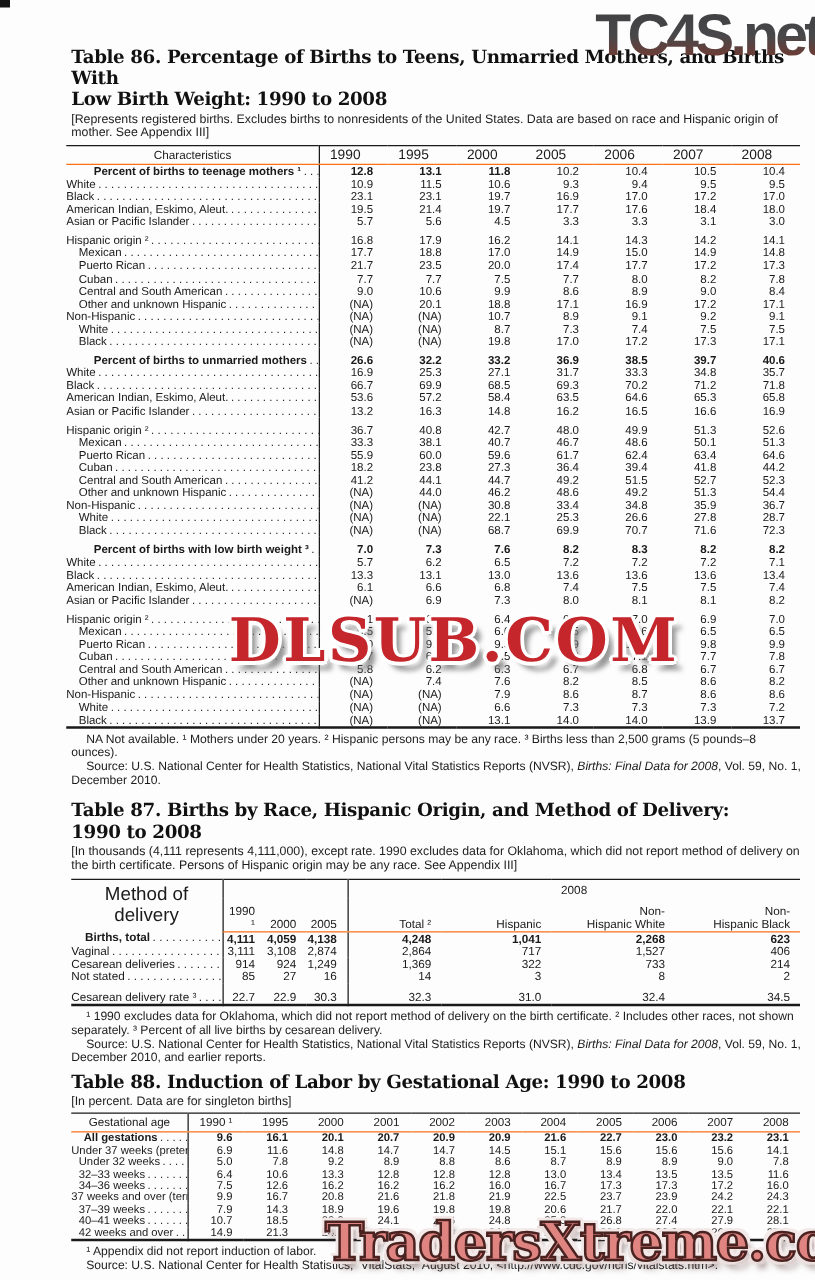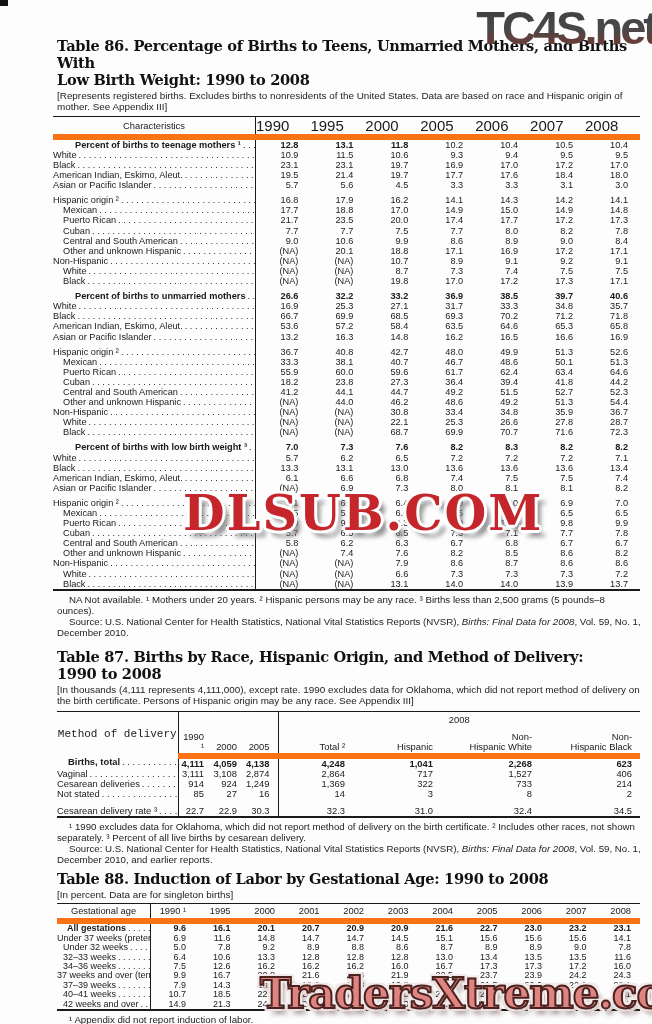--- a/index.html
+++ b/index.html
@@ -17,40 +17,40 @@
   table{border-collapse:collapse;table-layout:fixed;}
   th,td{padding:0;font-weight:normal;}
   .dvl{border-left:1px solid #1a1a1a;}
   .num{text-align:right;white-space:nowrap;}
   .num.b{font-weight:bold;}
   .lblwrap{display:flex;align-items:baseline;overflow:hidden;}
   .lt{white-space:nowrap;}
   .dots{flex:1;overflow:hidden;white-space:nowrap;color:#1a1a1a;margin-left:2px;}
   .dots::after{content:" . . . . . . . . . . . . . . . . . . . . . . . . . . . . . . . . . . . . . . . . . . . . . . . . . . . .";}
   tr.section .lt{font-weight:bold;}
-  thead th{border-bottom:6px solid #f97316;}
+  thead th{border-bottom:1px solid #f97316;}
 
   
   #t86{width:587px;margin:3px 0 0 53px;border-top:1px solid #1a1a1a;border-bottom:2px solid #1a1a1a;font-size:9.2px;}
   #t86 td{line-height:10.1px;}
   #t86 .lblh{width:202px;text-align:center;font-size:9.4px;height:14px;}
-  #t86 .yr{text-align:left;padding-right:14px;font-size:15px;}
+  #t86 .yr{text-align:center;padding-right:14px;font-size:11px;}
   #t86 .num{padding-right:12px;}
   #t86 tr.gap td{padding-top:5px;}
   #t86 tr.section .lblwrap{padding-left:22px;text-align:center;}
   #t86 tr.ind1 .lblwrap{padding-left:10px;}
 
   
   #t87{width:583px;margin:4px 0 0 57px;border-top:1px solid #1a1a1a;border-bottom:2px solid #1a1a1a;font-size:9.4px;}
   #t87 td{line-height:10.3px;}
   #t87 .num{padding-right:8px;text-align:right;}
   #t87 tr.gap td{padding-top:6px;}
   #t87 tr.section .lblwrap{padding-left:11px;}
   #t87 thead tr.r1 th{border-bottom:none;height:15px;vertical-align:middle;}
-  #t87 .mlabel{text-align:center;vertical-align:middle;font-size:11px;font-family:Liberation Mono, monospace;}
+  #t87 .mlabel{text-align:center;vertical-align:middle;font-size:15px;}
   #t87 .grp2008{border-bottom:1px solid #1a1a1a;text-align:center;font-size:9.4px;}
   #t87 thead tr.r2 th{vertical-align:bottom;text-align:right;padding-right:8px;
        font-size:9.4px;line-height:10.4px;white-space:pre-line;height:24px;padding-top:2px;}
 
   
   #t88{width:583px;margin:3px 0 0 57px;border-top:1px solid #1a1a1a;border-bottom:2px solid #1a1a1a;font-size:9px;}
   #t88 td{line-height:9.4px;}
   #t88 .lblh{width:93px;text-align:center;font-size:9.3px;height:14px;}
   #t88 .yr{text-align:right;padding-right:9px;font-size:9.3px;}
   #t88 .num{padding-right:9px;}

